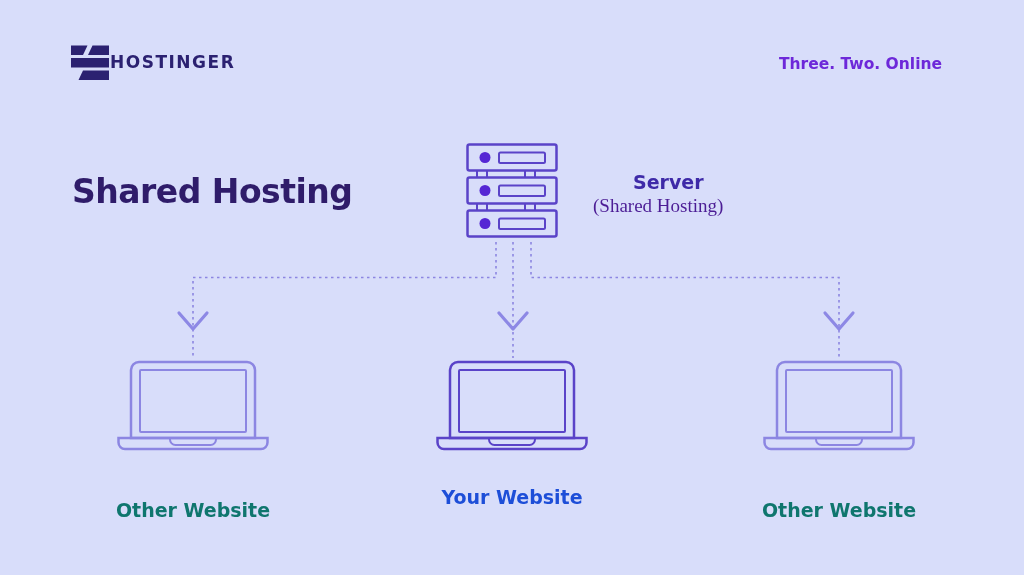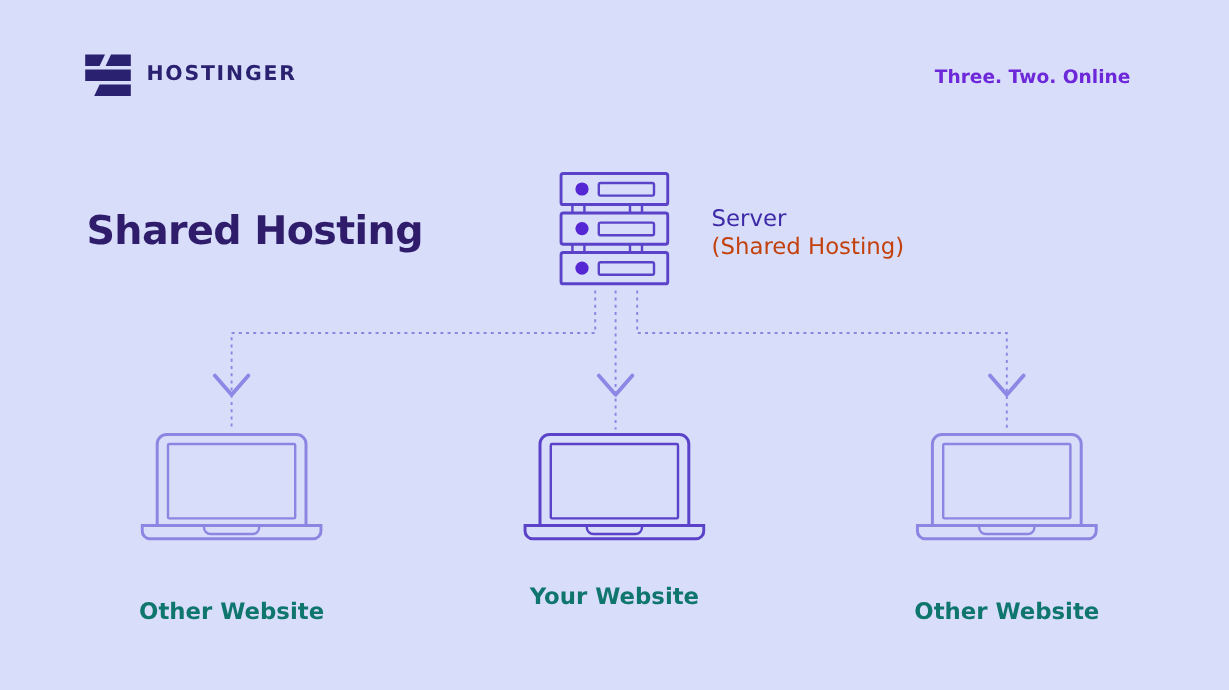--- a/index.html
+++ b/index.html
@@ -6,43 +6,43 @@
   body{
     width:1024px;height:575px;
     background:#D8DDFA;
     font-family:"DejaVu Sans","Liberation Sans",sans-serif;
     position:relative;overflow:hidden;
     color:#2F1C6A;
   }
   .abs{position:absolute;}
 
   
-  .header-brand{left:70px;top:42px;display:flex;align-items:center;gap:12px;}
+  .header-brand{left:70px;top:42px;display:flex;align-items:center;gap:0;}
   .brand-text{
     font-size:17px;font-weight:bold;letter-spacing:1.5px;color:#2B2171;
   }
   .tagline{
     right:82px;top:55px;font-size:15.5px;font-weight:bold;color:#6d28d9;
   }
 
   
   .page-title{
     left:72px;top:128px;font-size:33px;font-weight:bold;
     letter-spacing:-0.5px;color:#2F1C6A;margin-top:44px;
   }
 
   
   .server-label-block{left:593px;top:170px;line-height:24px;font-size:19px;}
-  .server-label{font-weight:normal;color:#3E2AA8;}
-  .server-sublabel{font-weight:normal;color:#c2410c;}
+  .server-label{font-weight:bold;color:#3E2AA8;margin-left:40px;}
+  .server-sublabel{font-weight:normal;color:#4c1d95;font-family:Liberation Serif, serif;}
 
   
   .site-label{width:300px;text-align:center;top:486px;font-size:19px;font-weight:bold;}
   .site-label.other{color:#0f766e;margin-top:13px;}
-  .site-label.your{color:#0f766e;}
+  .site-label.your{color:#1d4ed8;}
 
   svg{display:block;}
 </style>
 </head>
 <body>
 
 <div class="abs header-brand">
   <span>
     <svg width="40" height="40" viewBox="0 0 40 40" fill="#2B2171">
       <polygon points="1,3.5 17.5,3.5 13,13 1,13"></polygon>

